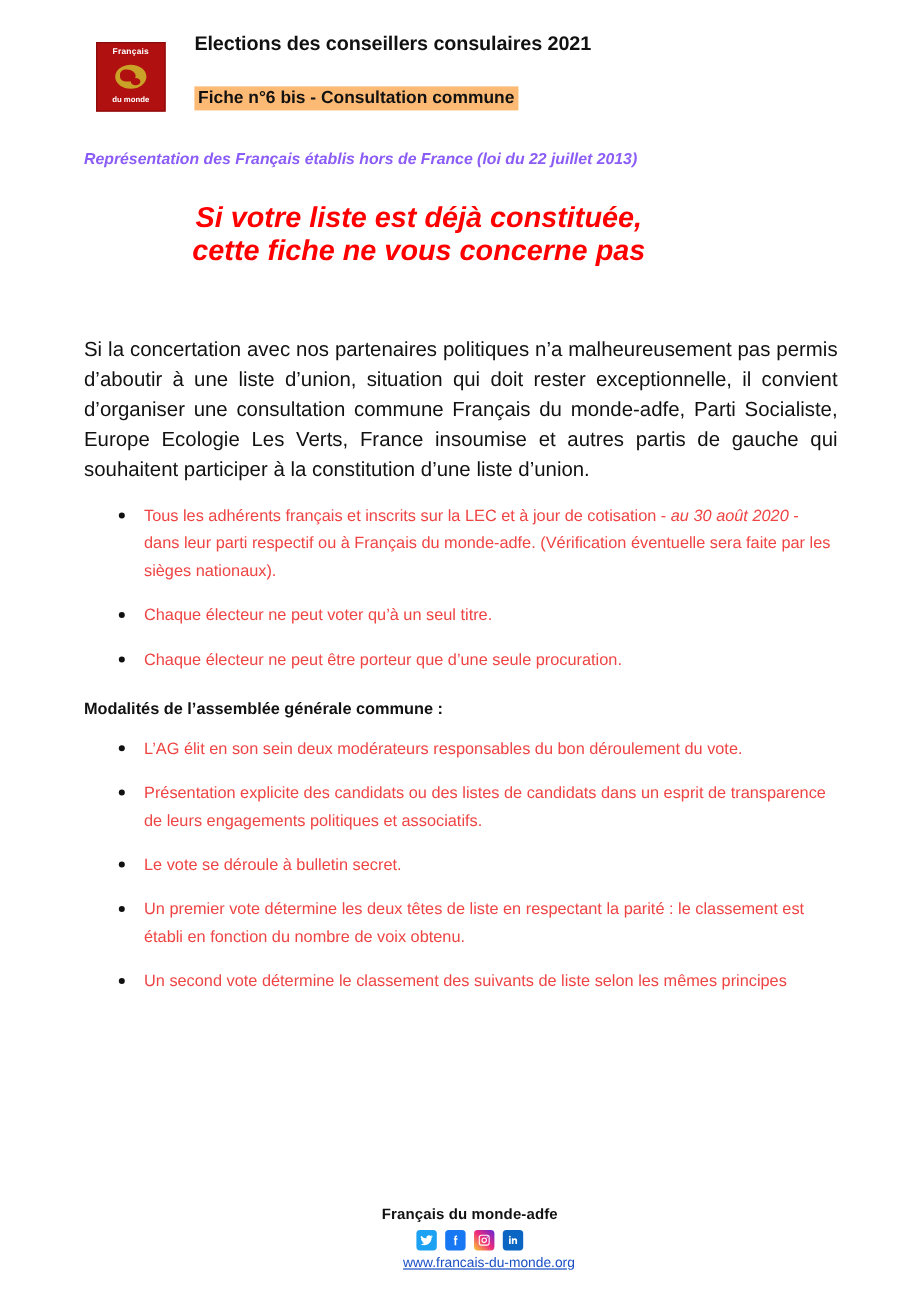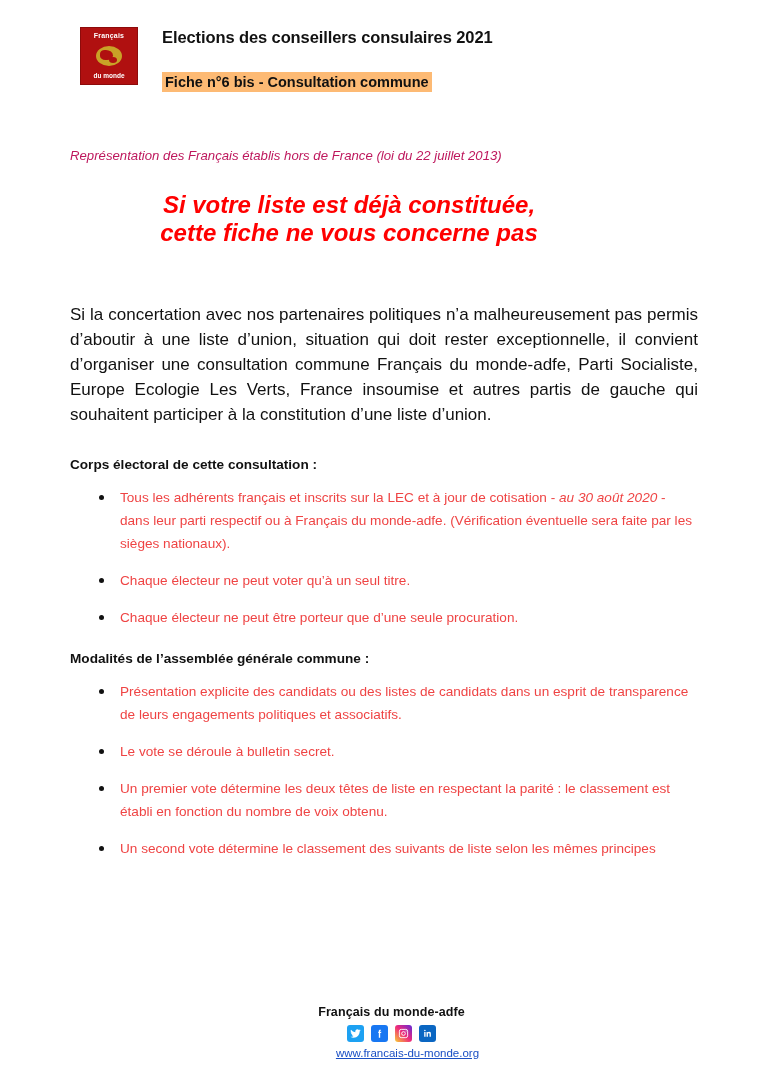--- a/index.html
+++ b/index.html
@@ -19,21 +19,21 @@
   .page {
     width: 768px;
     height: 1087px;
     position: relative;
     padding: 0;
   }
 
   
   .header {
     display: flex;
-    align-items: center;
+    align-items: flex-end;
     padding: 18px 0 0 0;
   }
   .logo {
     width: 58px;
     height: 58px;
     margin-left: 80px;
     background: #b01010;
     border: 1px solid #8d0b0b;
     position: relative;
     flex: none;
@@ -103,25 +103,25 @@
     background: #fdba74;
     padding: 2px 3px 2px 3px;
     line-height: 22px;
   }
 
   
   .content {
     padding: 0 70px 0 70px;
   }
   .law-line {
-    margin-top: 55px;
+    margin-top: 32px;
     font-size: 13.2px;
-    font-weight: normal;
+    font-weight: bold;
     font-style: italic;
-    color: #be185d;
+    color: #8b5cf6;
   }
   .warning {
     margin-top: 28px;
     text-align: center;
     color: #ff0000;
     font-weight: bold;
     font-style: italic;
     font-size: 24px;
     line-height: 28px;
     padding-right: 70px;
@@ -238,31 +238,31 @@
 
     <div class="law-line">Représentation des Français établis hors de France (loi du 22 juillet 2013)</div>
 
     <div class="warning">
       <span class="w1">Si votre liste est déjà constituée,</span>
       <span class="w2">cette fiche ne vous concerne pas</span>
     </div>
 
     <div class="para">Si la concertation avec nos partenaires politiques n’a malheureusement pas permis d’aboutir à une liste d’union, situation qui doit rester exceptionnelle, il convient d’organiser une consultation commune Français du monde-adfe, Parti Socialiste, Europe Ecologie Les Verts, France insoumise et autres partis de gauche qui souhaitent participer à la constitution d’une liste d’union.</div>
 
-    <div class="section-head">Corps électoral de cette consultation :</div>
     <ul class="bullets">
       <li>
         <span>Tous les adhérents français et inscrits sur la LEC et à jour de cotisation - </span><span class="it">au 30 août 2020</span><span> - dans leur parti respectif ou à Français du monde-adfe. (Vérification éventuelle sera faite par les sièges nationaux).</span>
       </li>
       <li>Chaque électeur ne peut voter qu’à un seul titre.</li>
       <li>Chaque électeur ne peut être porteur que d’une seule procuration.</li>
     </ul>
 
     <div class="section-head gap-small">Modalités de l’assemblée générale commune :</div>
     <ul class="bullets">
+      <li>L’AG élit en son sein deux modérateurs responsables du bon déroulement du vote.</li>
       <li>Présentation explicite des candidats ou des listes de candidats dans un esprit de transparence de leurs engagements politiques et associatifs.</li>
       <li>Le vote se déroule à bulletin secret.</li>
       <li>Un premier vote détermine les deux têtes de liste en respectant la parité : le classement est établi en fonction du nombre de voix obtenu.</li>
       <li>Un second vote détermine le classement des suivants de liste selon les mêmes principes</li>
     </ul>
   </div>
 
   <div class="footer">
     <div class="footer-name">Français du monde-adfe</div>
     <div class="social">

